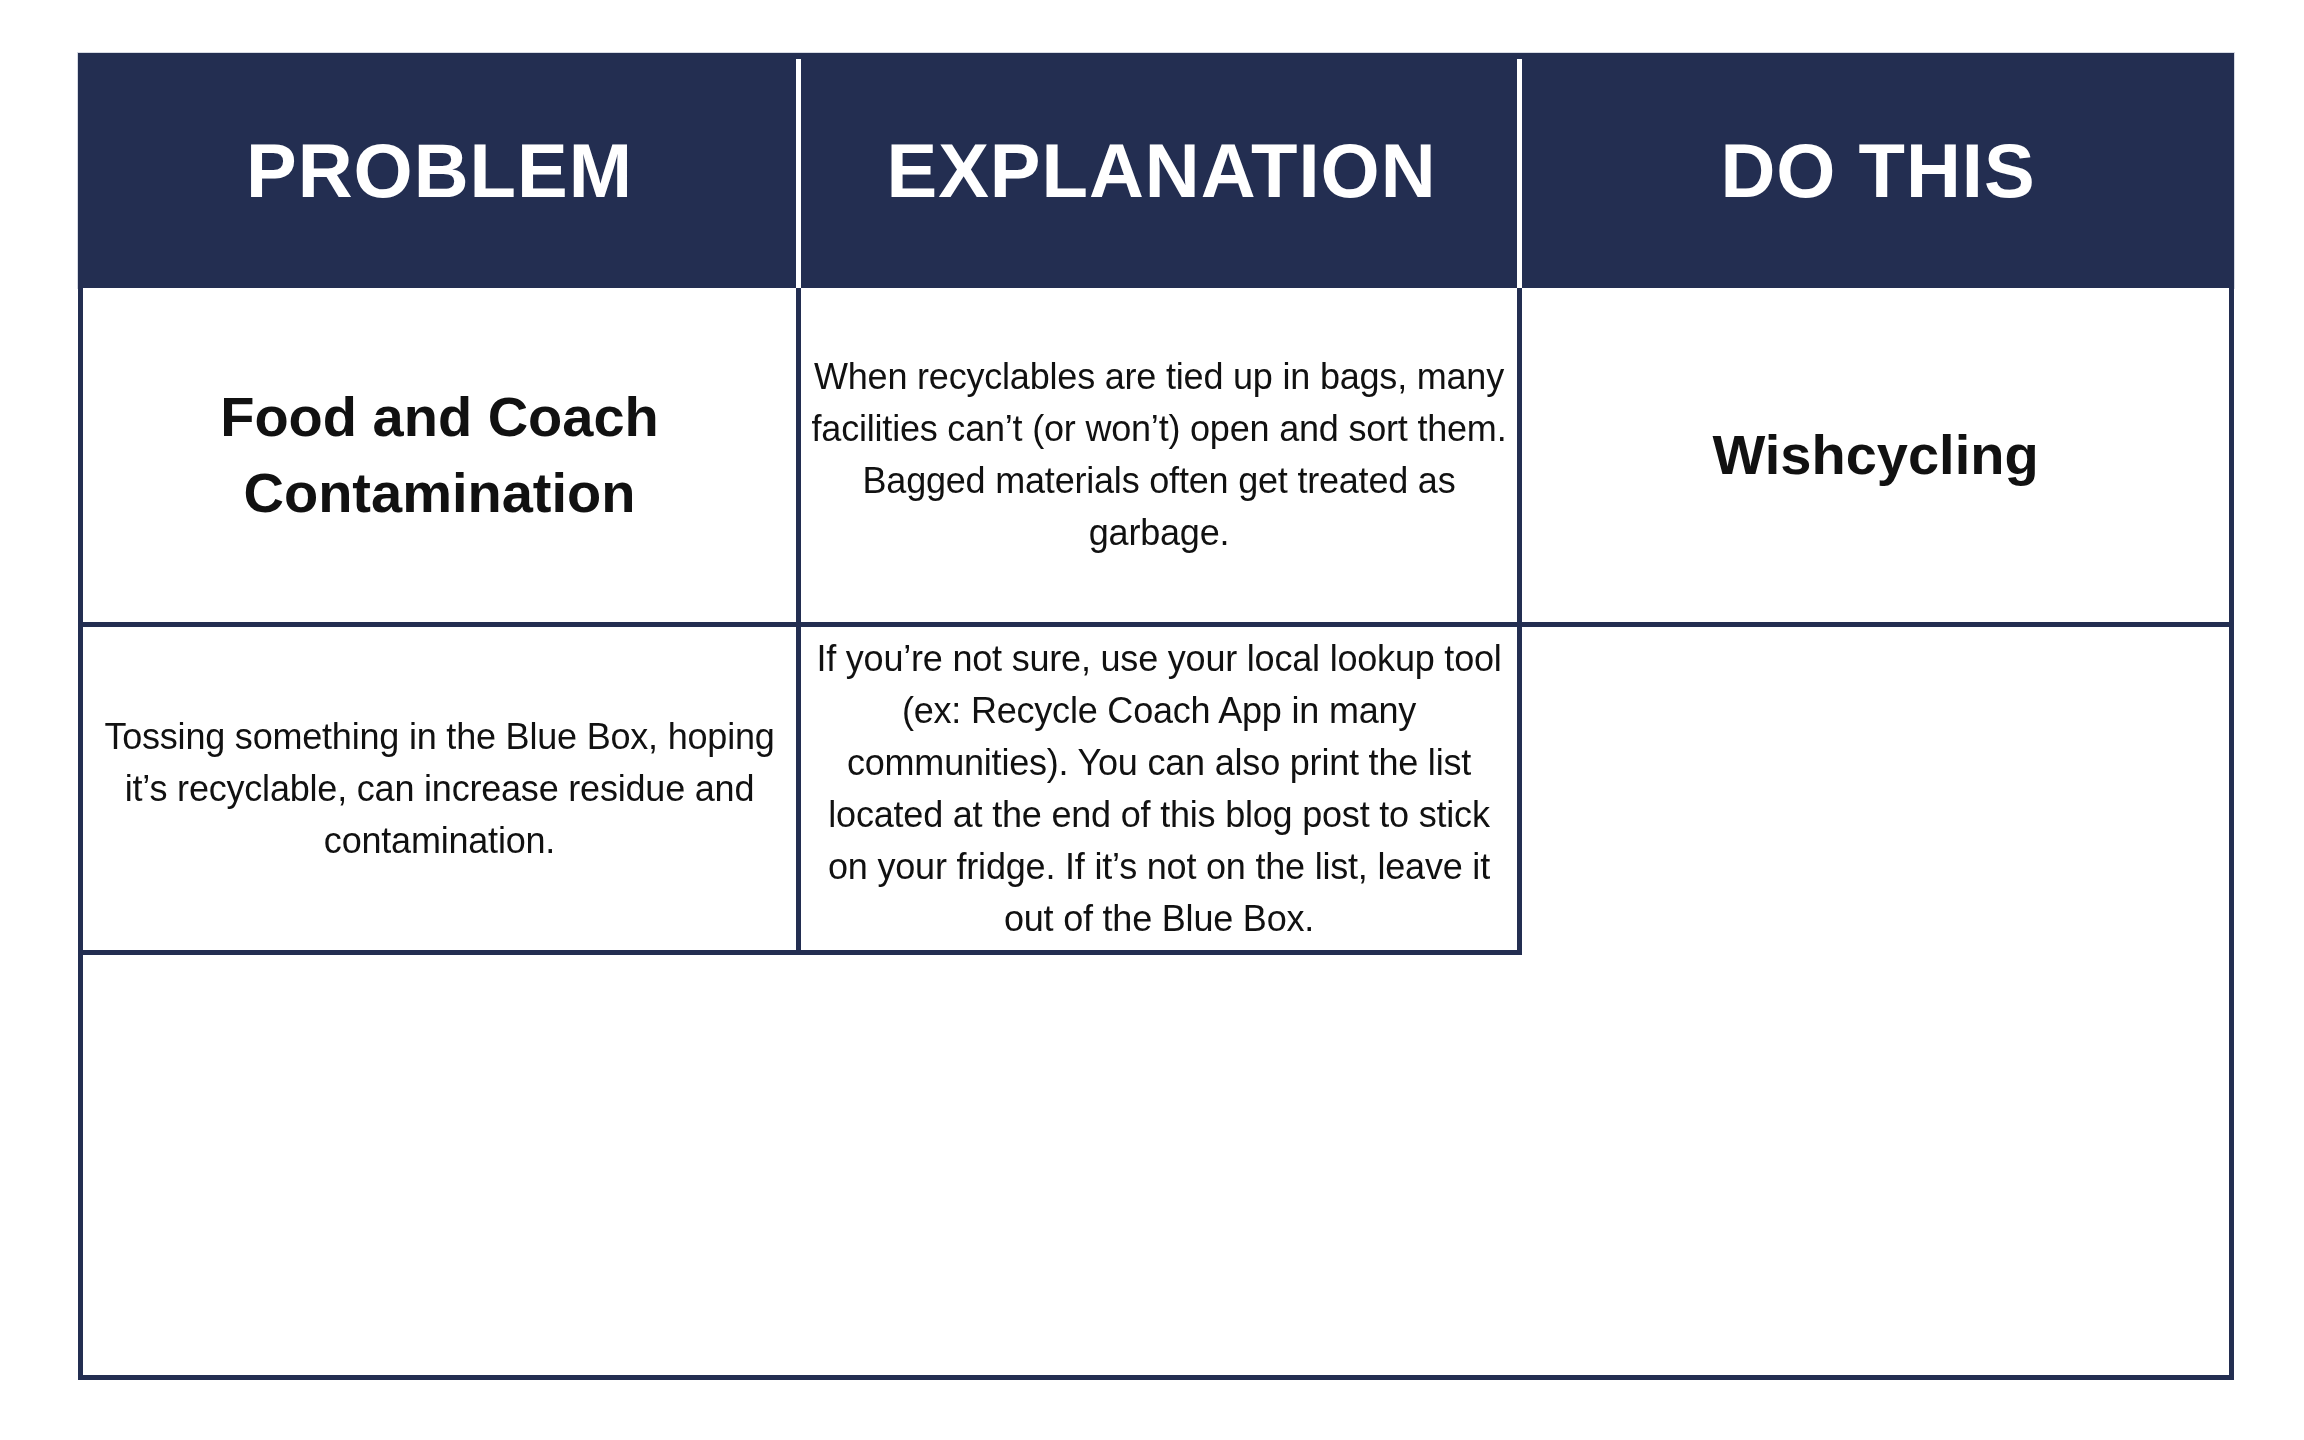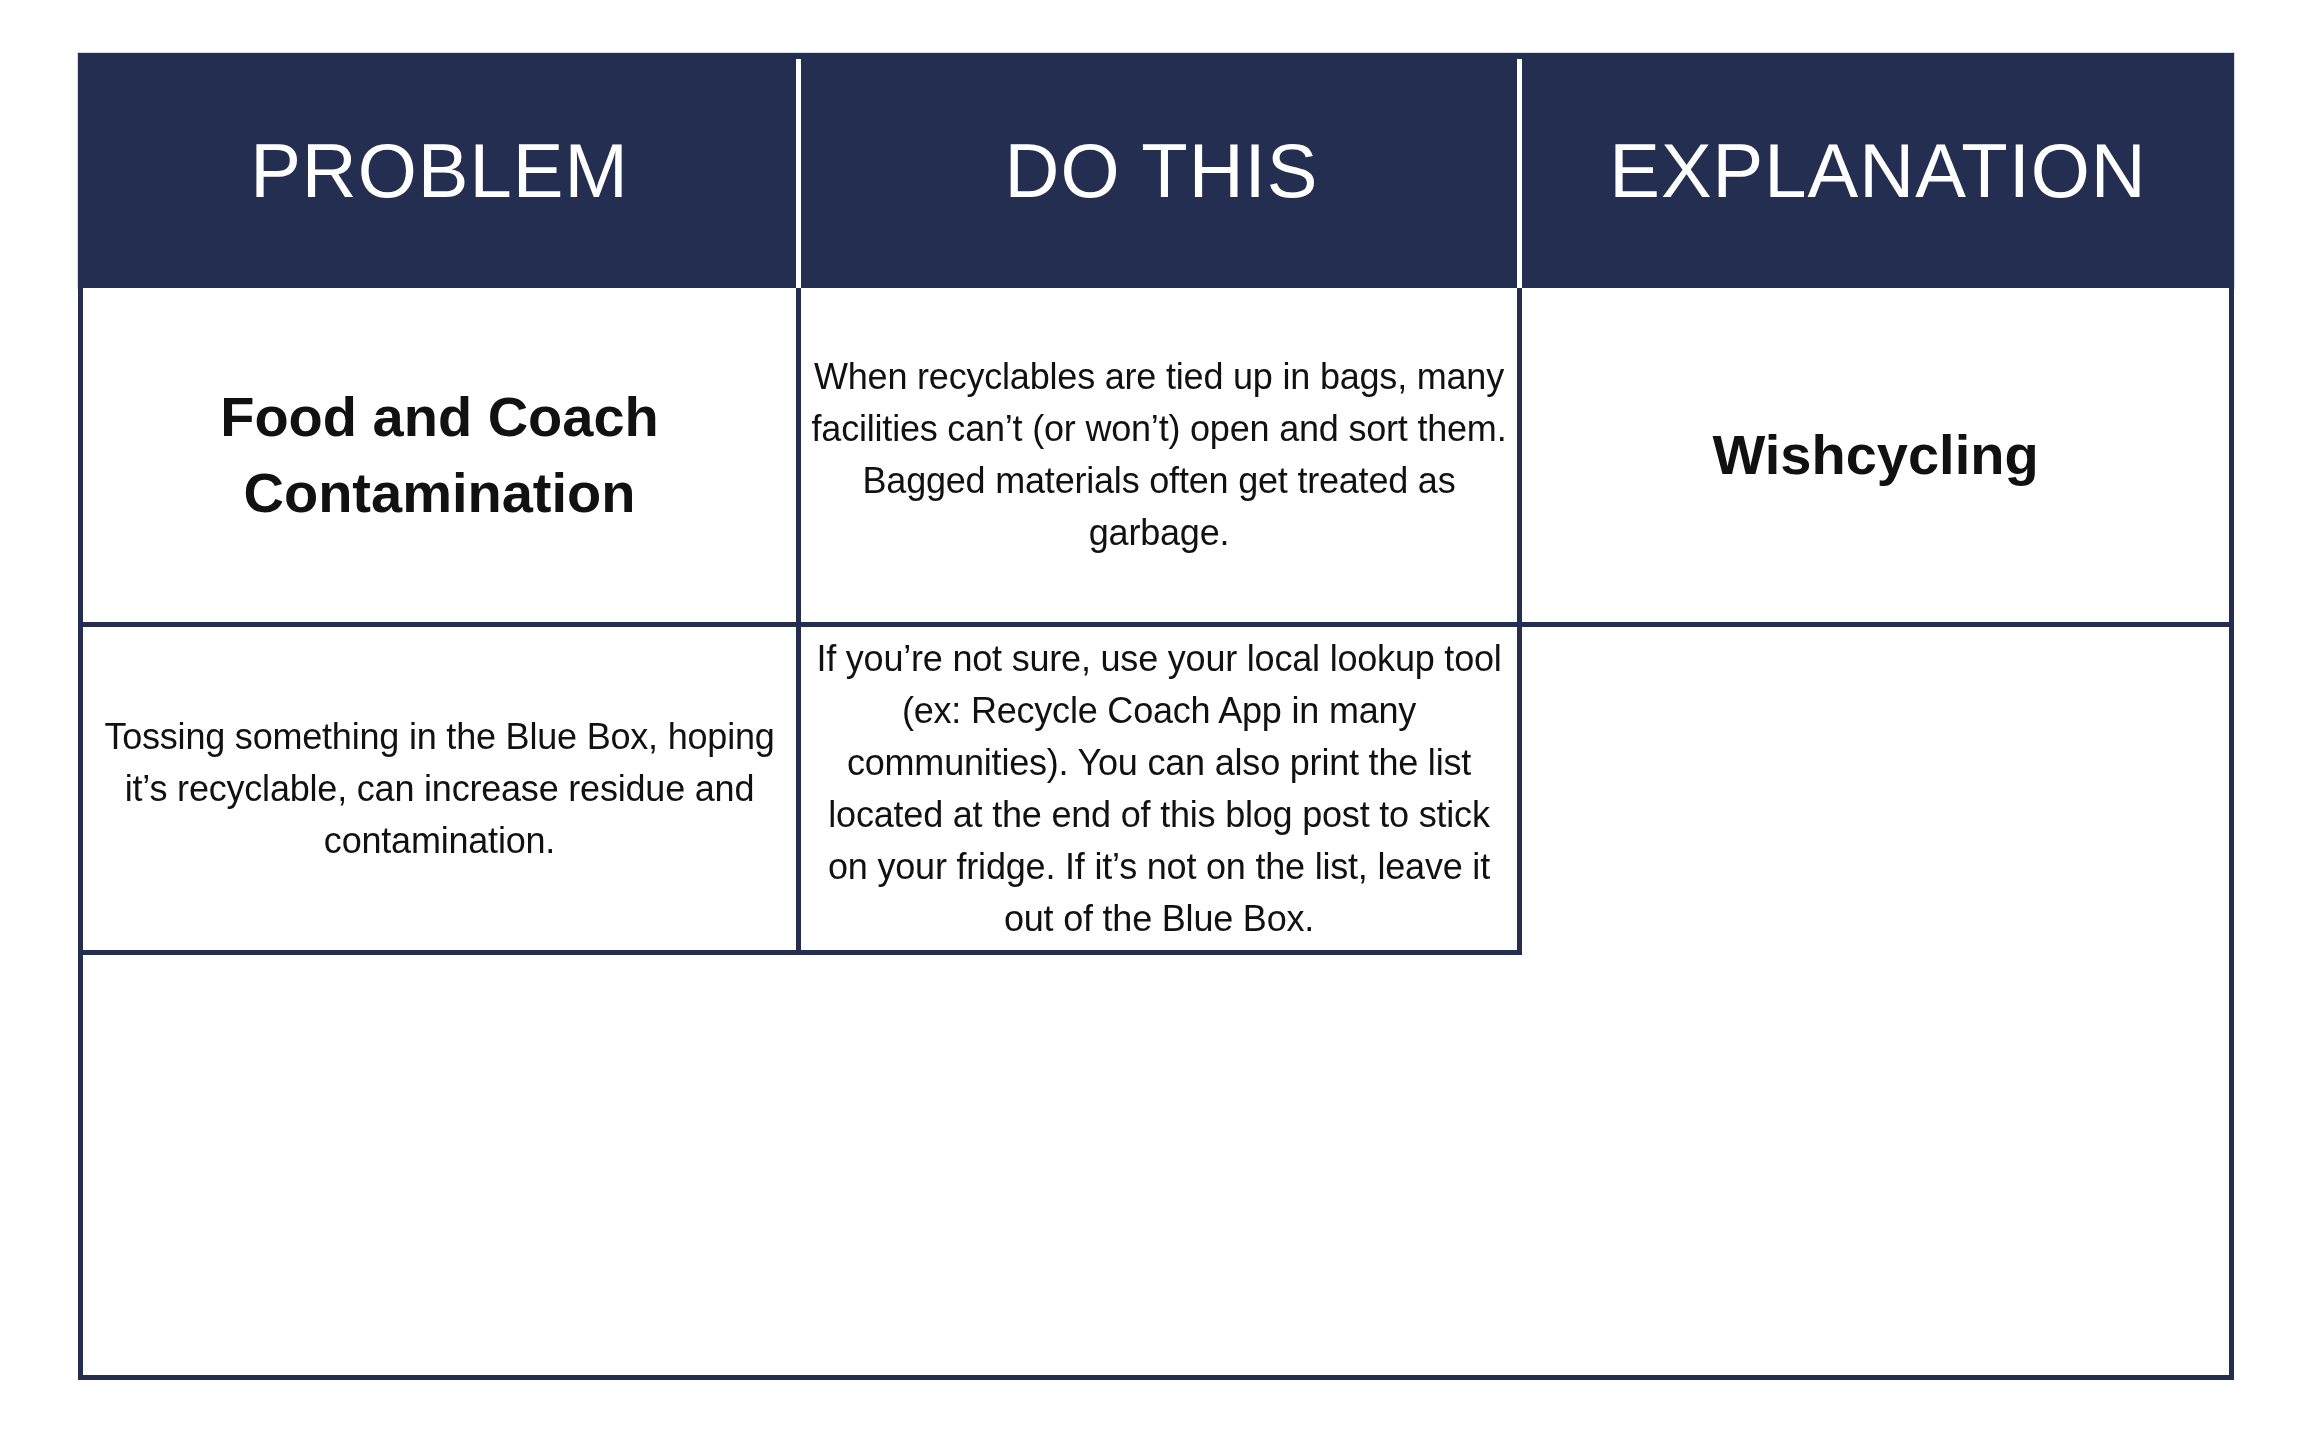--- a/index.html
+++ b/index.html
@@ -23,21 +23,21 @@
     width: 2156px; height: 235px;
     background: #232e51;
     display: grid;
     grid-template-columns: 723px 721px 712px;
     box-shadow: 0 0 0 1px #d6dae3;
   }
   .th {
     display: flex; align-items: center; justify-content: center;
     color: #ffffff;
     font-size: 76px;
-    font-weight: 400;
+    font-weight: 700;
     letter-spacing: 1px;
     text-align: center;
   }
   .hdiv {
     position: absolute;
     top: 6px; bottom: 0;
     width: 5px;
     background: #ffffff;
   }
   .hdiv.d1 { left: 718px; }
@@ -85,24 +85,24 @@
 <body>
 
 <div class="page">
   <div class="tbl">
 
     <div class="thead">
       <div class="th">
         <span>PROBLEM</span>
       </div>
       <div class="th">
-        <span>DO THIS</span>
+        <span>EXPLANATION</span>
       </div>
       <div class="th">
-        <span>EXPLANATION</span>
+        <span>DO THIS</span>
       </div>
       <div class="hdiv d1"></div>
       <div class="hdiv d2"></div>
     </div>
 
     <div class="tbody">
 
       <div class="cell col1">
         <div class="problem-text">Food and Coach Contamination</div>
       </div>

